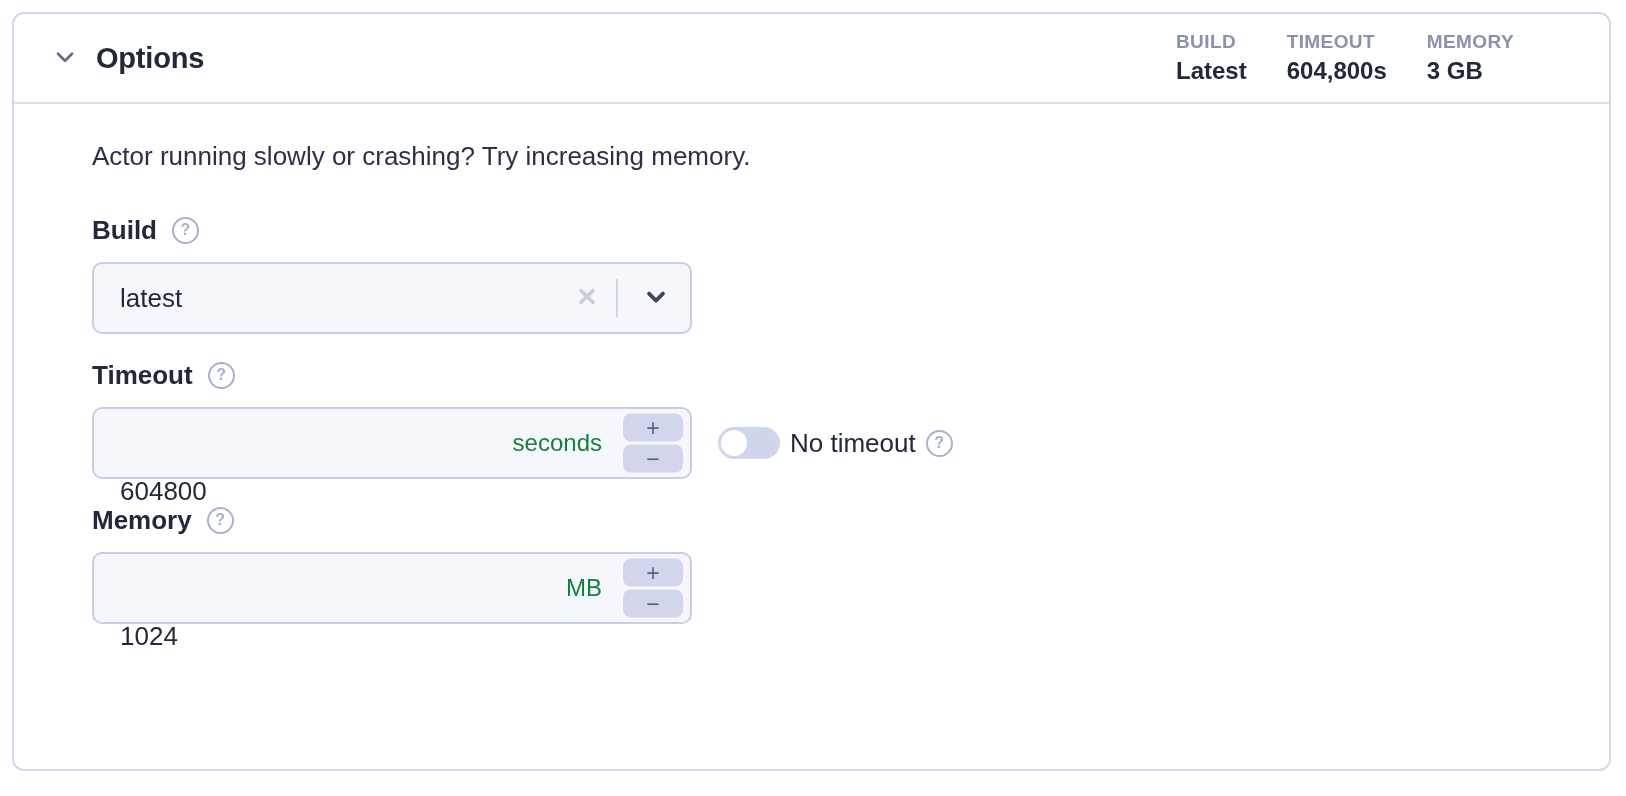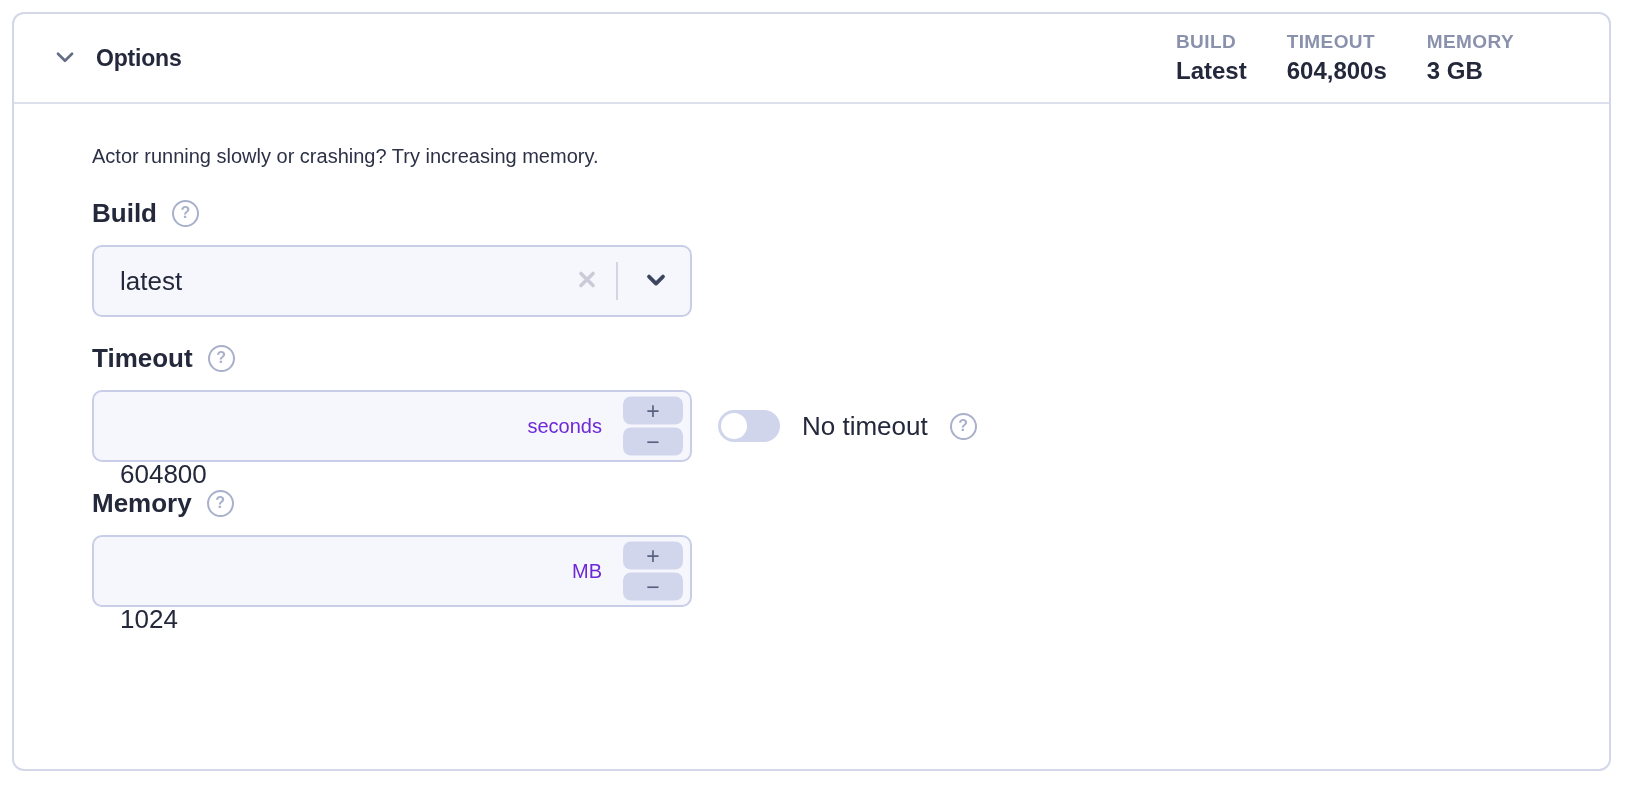--- a/index.html
+++ b/index.html
@@ -32,21 +32,21 @@
     align-items: center;
     justify-content: center;
     width: 30px; height: 30px;
     background: transparent;
     border: none;
     padding: 0;
     cursor: pointer;
   }
   .panel-title {
     margin: 0 0 0 16px;
-    font-size: 23px;
+    font-size: 29px;
     font-weight: 700;
     color: #23283b;
     letter-spacing: -0.2px;
   }
   .summary {
     margin-left: auto;
     display: flex;
     gap: 40px;
   }
   .summary-col { text-align: left; }
@@ -58,22 +58,22 @@
   }
   .summary-value {
     margin-top: 4px;
     font-size: 24px;
     font-weight: 700;
     color: #23283b;
   }
   
   .panel-body { padding: 36px 48px 0 78px; }
   .intro {
-    margin: 0 0 26px 0;
-    font-size: 20px;
+    margin: 0 0 43px 0;
+    font-size: 26px;
     line-height: 32px;
     color: #2c3147;
   }
   .field-label {
     display: flex;
     align-items: center;
     gap: 15px;
     font-size: 26px;
     font-weight: 700;
     color: #23283b;
@@ -132,22 +132,22 @@
     background: transparent;
     font-family: "Liberation Sans", sans-serif;
     font-size: 26px;
     color: #23283b;
     padding: 0 230px 0 26px;
     margin-top: 48px;
   }
   .suffix {
     position: absolute; right: 88px; top: 50%;
     transform: translateY(-50%);
-    font-size: 20px;
-    color: #6d28d9;
+    font-size: 24px;
+    color: #15803d;
     pointer-events: none;
     text-align: right;
   }
   .stepper {
     position: absolute; right: 7px; top: 50%;
     transform: translateY(-50%);
     display: flex; flex-direction: column; gap: 3px;
   }
   .stepper button {
     width: 60px; height: 28px;
@@ -156,21 +156,21 @@
     background: #d2d6ed;
     color: #596180;
     font-size: 23px;
     line-height: 1;
     font-family: "Liberation Sans", sans-serif;
     display: flex; align-items: center; justify-content: center;
     cursor: pointer;
   }
   
   .input-row { display: flex; align-items: center; }
-  .toggle-group { display: flex; align-items: center; margin-left: 26px; gap: 22px; }
+  .toggle-group { display: flex; align-items: center; margin-left: 26px; gap: 10px; }
   .toggle {
     position: relative;
     width: 62px; height: 32px;
     border-radius: 16px;
     background: #d1d5ec;
     border: none; padding: 0;
     cursor: pointer;
     flex: 0 0 auto;
   }
   .toggle-knob {

